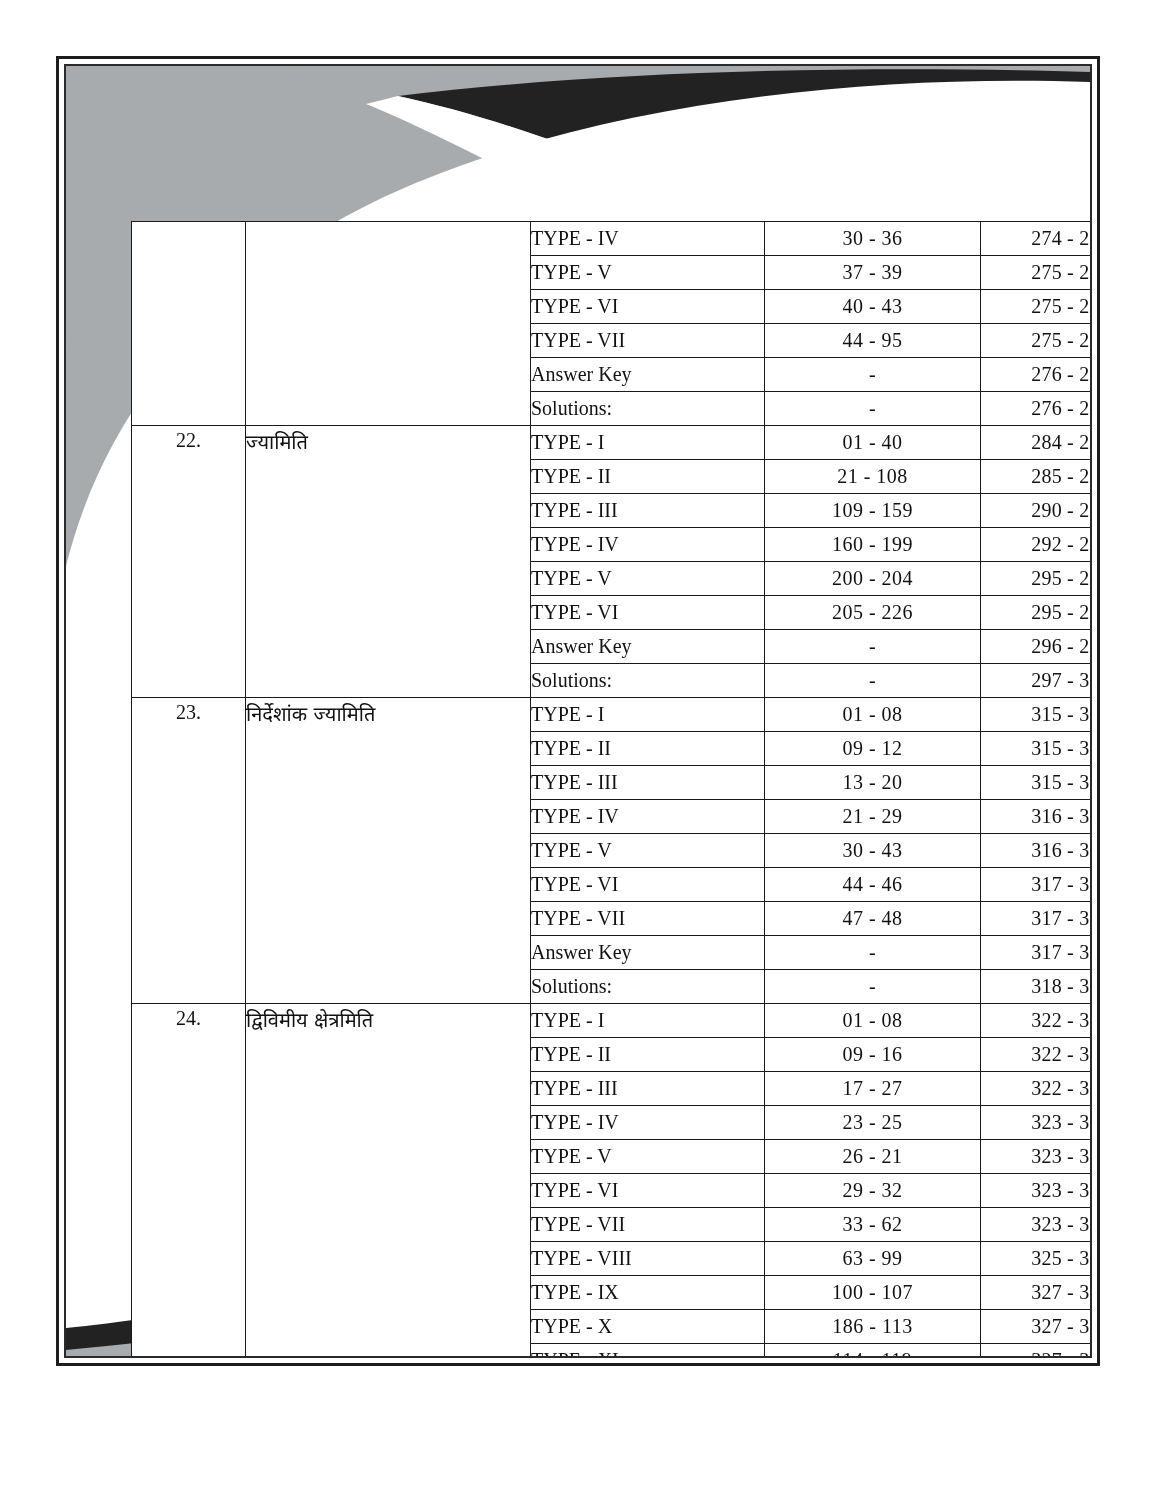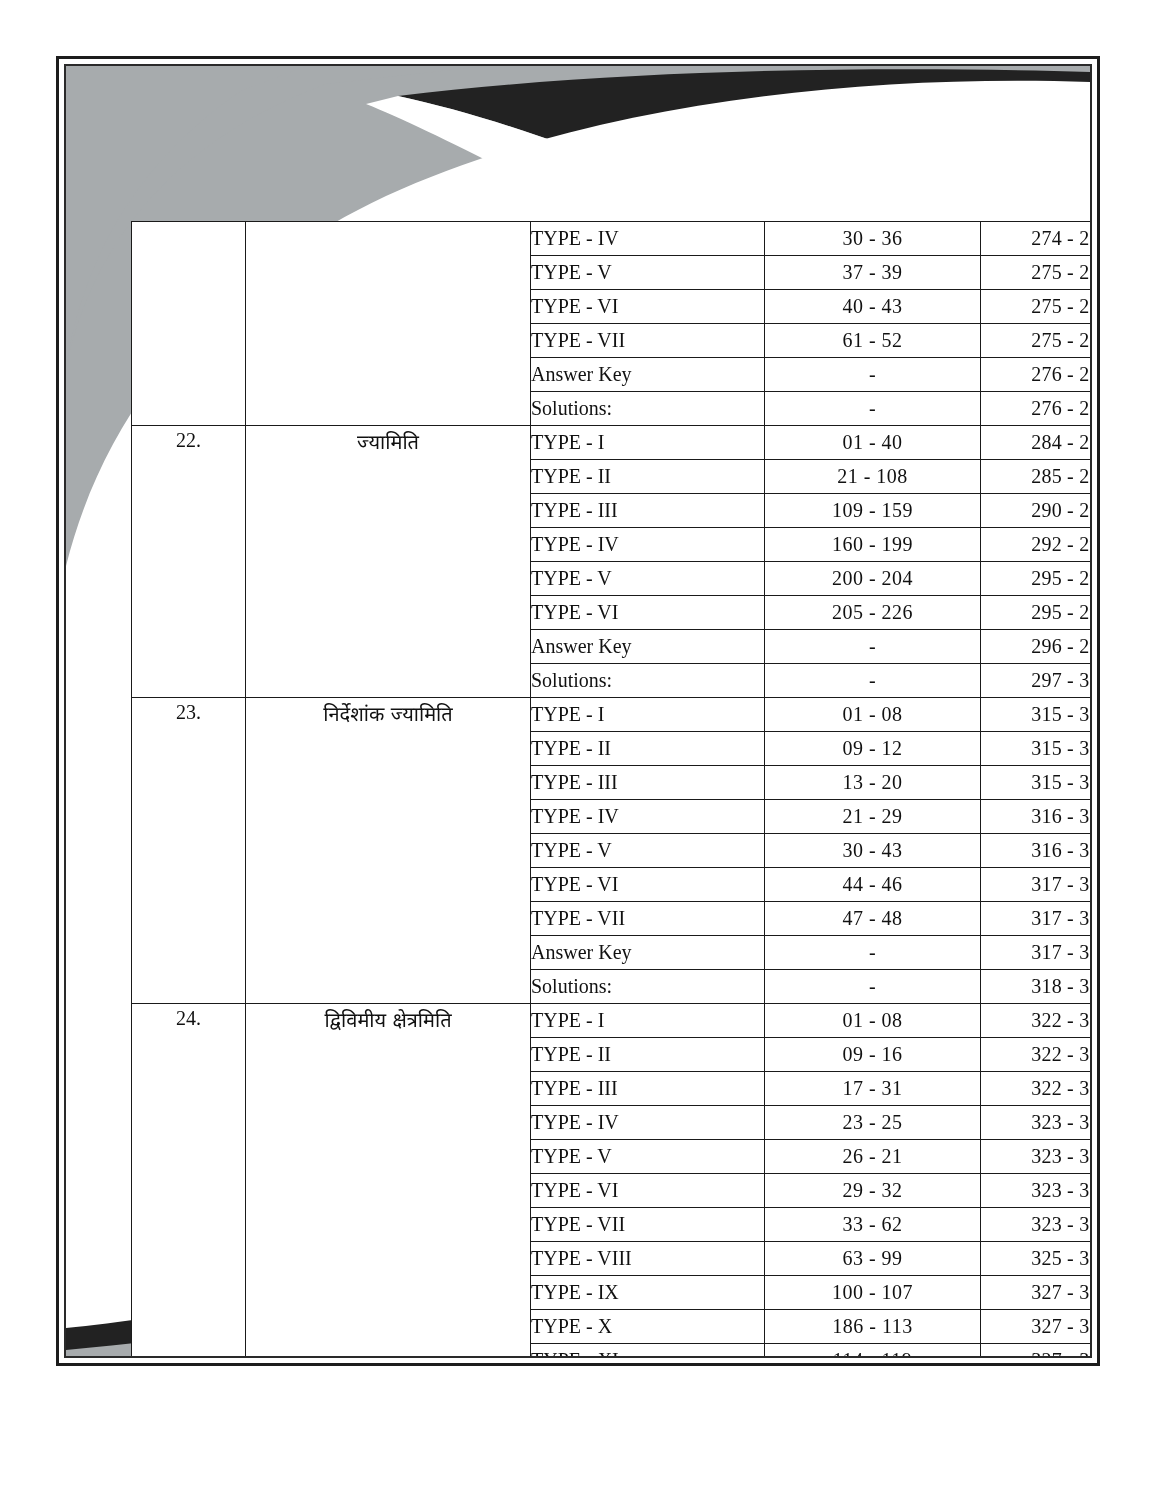--- a/index.html
+++ b/index.html
@@ -74,21 +74,21 @@
     padding: 0;
     font-size: 20px;
     color: #111111;
     background: #ffffff;
     line-height: 1.05;
     vertical-align: middle;
     overflow: hidden;
     white-space: nowrap;
   }
   td.col-sr   { width: 113px; text-align: center; }
-  td.col-name { width: 284px; text-align: center; padding-left: 40px; }
+  td.col-name { width: 284px; text-align: left; padding-left: 40px; }
   td.col-type { width: 233px; text-align: left; padding-left: 40px; }
   td.col-qrange { width: 215px; text-align: center; letter-spacing: 0.5px; margin-top: 30px; }
   td.col-prange { width: 179px; text-align: center; letter-spacing: 0.2px; }
 
   td.hindi {
     font-family: "DejaVu Sans", "Liberation Sans", sans-serif;
     font-size: 18px;
   }
   td.sr-num { font-size: 20px; }
 </style>
@@ -183,21 +183,21 @@
               <td class="col-qrange">37  -  39</td>
               <td class="col-prange">275 - 275</td>
             </tr>
             <tr>
               <td class="col-type">TYPE - VI</td>
               <td class="col-qrange">40  -  43</td>
               <td class="col-prange">275 - 275</td>
             </tr>
             <tr>
               <td class="col-type">TYPE - VII</td>
-              <td class="col-qrange">61  -  52</td>
+              <td class="col-qrange">44  -  95</td>
               <td class="col-prange">275 - 276</td>
             </tr>
             <tr>
               <td class="col-type">Answer Key</td>
               <td class="col-qrange">-</td>
               <td class="col-prange">276 - 276</td>
             </tr>
             <tr>
               <td class="col-type">Solutions:</td>
               <td class="col-qrange">-</td>
@@ -299,21 +299,21 @@
               <td class="col-qrange">01  -  08</td>
               <td class="col-prange">322 - 322</td>
             </tr>
             <tr>
               <td class="col-type">TYPE - II</td>
               <td class="col-qrange">09  -  16</td>
               <td class="col-prange">322 - 322</td>
             </tr>
             <tr>
               <td class="col-type">TYPE - III</td>
-              <td class="col-qrange">17  -  31</td>
+              <td class="col-qrange">17  -  27</td>
               <td class="col-prange">322 - 323</td>
             </tr>
             <tr>
               <td class="col-type">TYPE - IV</td>
               <td class="col-qrange">23  -  25</td>
               <td class="col-prange">323 - 323</td>
             </tr>
             <tr>
               <td class="col-type">TYPE - V</td>
               <td class="col-qrange">26  -  21</td>

